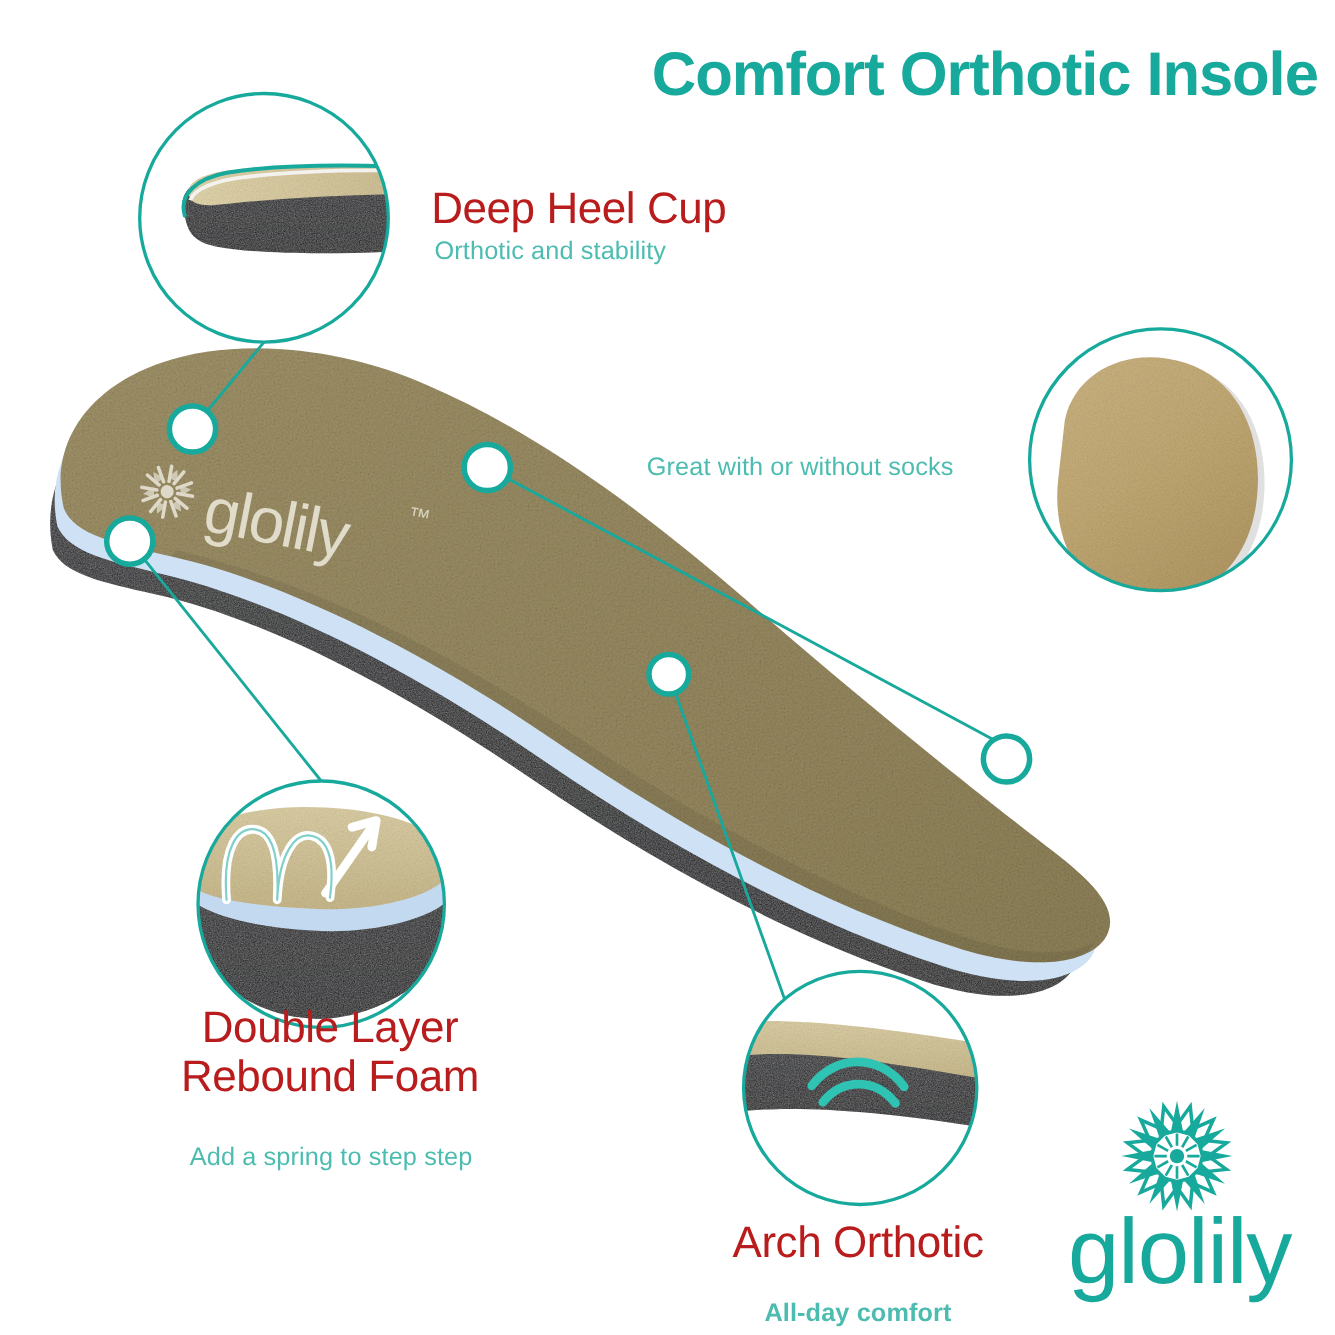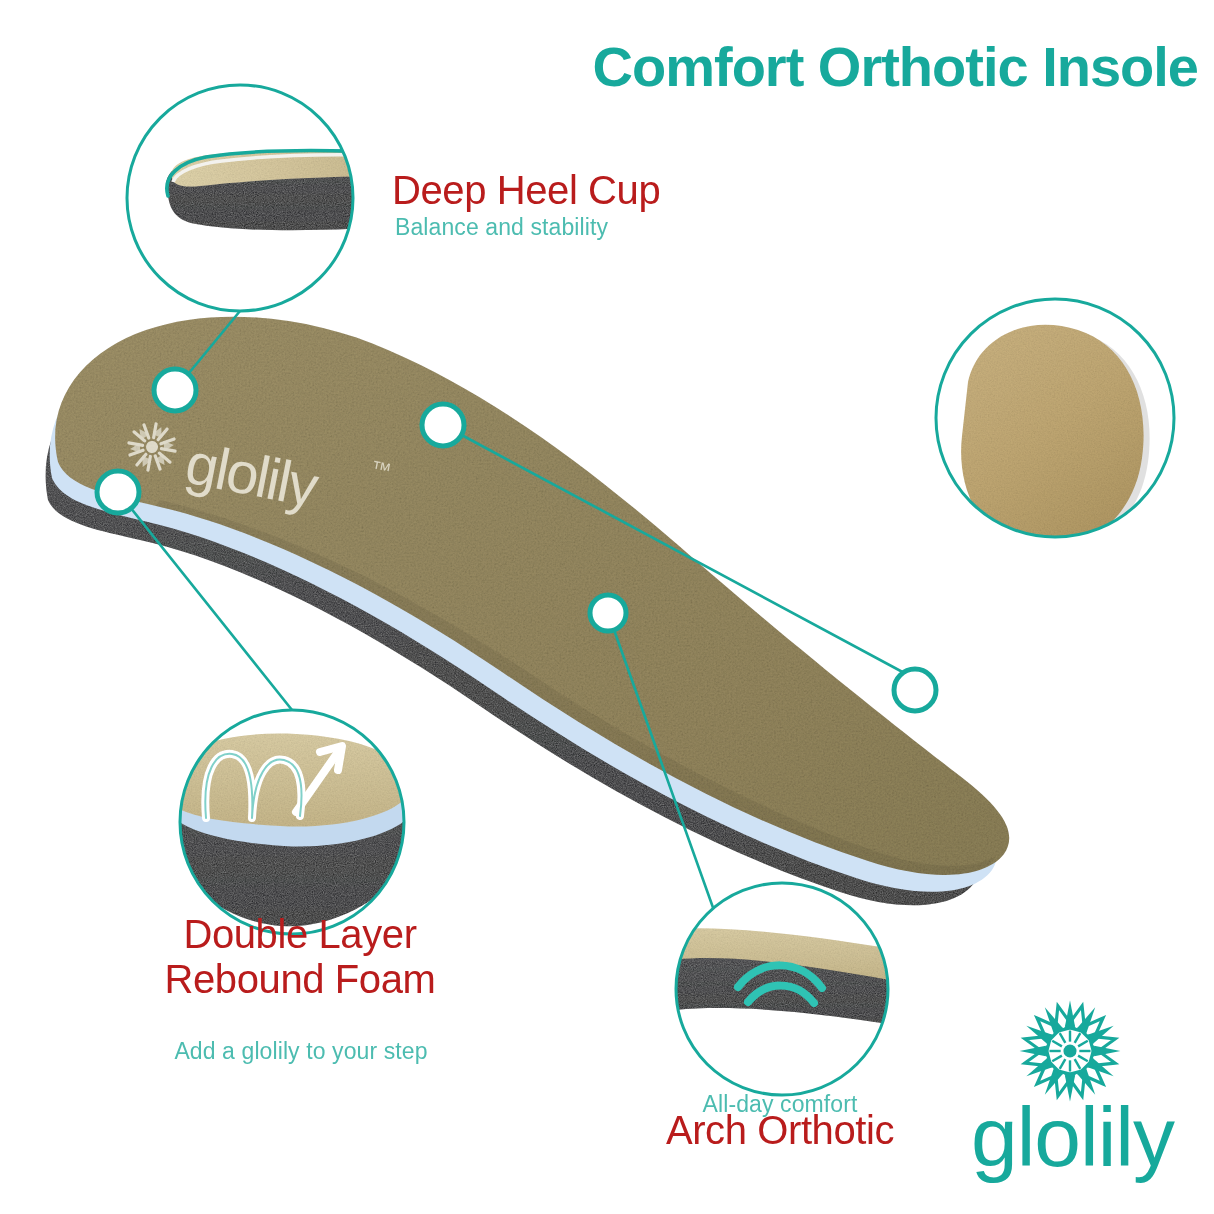--- a/index.html
+++ b/index.html
@@ -49,21 +49,21 @@
   #heel-title    { left:392px; top:168px; }
   #heel-sub      { left:395px; top:214px; }
 
   #suede-title   { left:583px; top:365px; }
   #suede-sub     { left:588px; top:411px; }
 
   #foam-title    { left:150px; top:912px; width:300px; text-align:center; }
   #foam-sub      { left:142px; top:1038px; width:318px; text-align:center; }
 
   #arch-title    { left:645px; top:1108px; width:270px; text-align:center; }
-  #arch-sub      { left:645px; top:1091px; width:270px; text-align:center; }
+  #arch-sub      { left:645px; top:1180px; width:270px; text-align:center;font-weight:bold; }
 
   
   #art {
     position:absolute; left:0; top:0;
     width:1214px; height:1214px;
     pointer-events:none;
   }
 
   
   #brand-lockup {
@@ -357,26 +357,27 @@
         <g stroke="#2fc3b4" stroke-width="8" fill="none" stroke-linecap="round">
           <path d="M738 987 C 760 958, 800 958, 822 988"></path>
           <path d="M748 1002 C 766 980, 796 980, 814 1003"></path>
         </g>
       </g>
       <circle cx="782" cy="989" r="106" fill="none" stroke="#17a99c" stroke-width="3"></circle>
     </g>
   </svg>
 
   <div class="callout-title" id="heel-title">Deep Heel Cup</div>
-  <div class="callout-sub" id="heel-sub">Balance and stability</div>
-
+  <div class="callout-sub" id="heel-sub">Orthotic and stability</div>
+
+  <div class="callout-sub" id="suede-sub">Great with or without socks</div>
 
   <div class="callout-title" id="foam-title">Double Layer
 Rebound Foam</div>
-  <div class="callout-sub" id="foam-sub">Add a glolily to your step</div>
+  <div class="callout-sub" id="foam-sub">Add a spring to step step</div>
 
   <div class="callout-title" id="arch-title">Arch Orthotic</div>
   <div class="callout-sub" id="arch-sub">All-day comfort</div>
 
   <div id="brand-lockup">
     <svg id="brand-mark" viewBox="0 0 120 120">
       <g transform="translate(60,60)" fill="#17a99c">
         <circle cx="0" cy="0" r="7"></circle>
         <g>
           <path d="M0 -54 L5.5 -26 L-5.5 -26 Z"></path>

